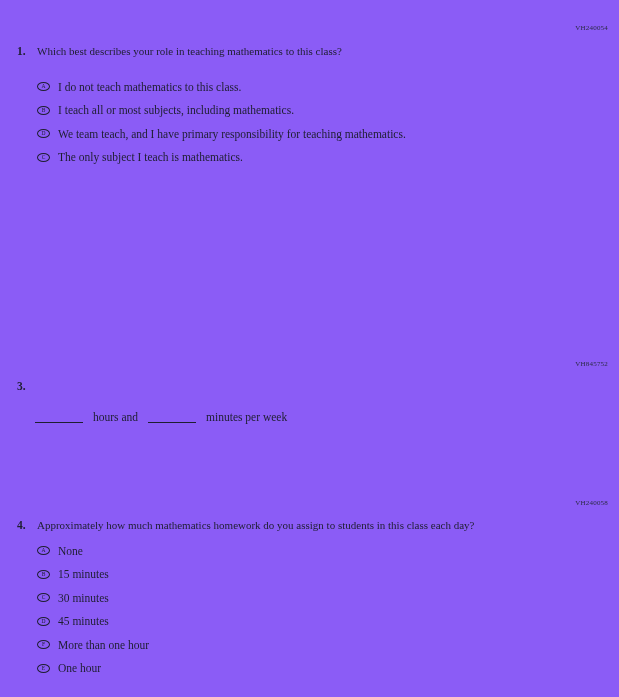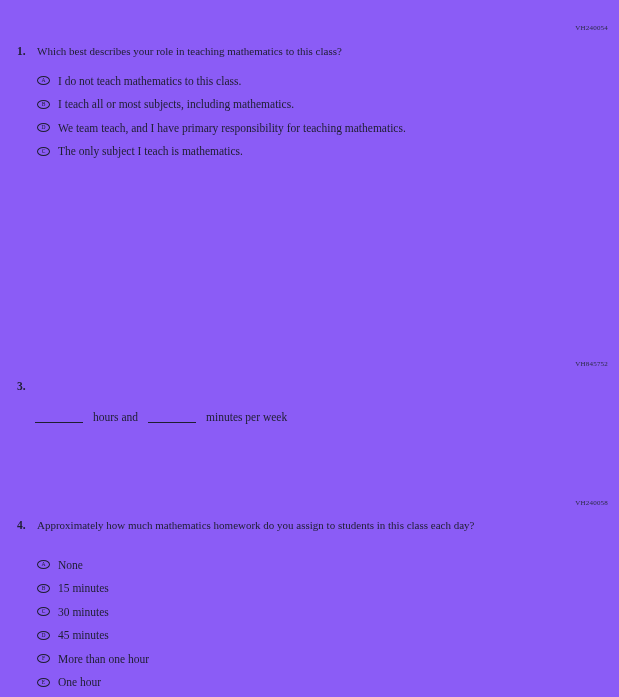--- a/index.html
+++ b/index.html
@@ -33,22 +33,22 @@
     font-weight: bold;
     font-size: 11.5px;
     line-height: 14px;
   }
   .q-text { font-size: 11px; line-height: 14px; }
   .sec-q3 .q-text { width: 478px; text-align: justify; }
   .sec-q4 .q-text { width: 475px; text-align: justify; }
   .sec-q2 .q-row, .sec-q3 .q-row { margin-top: 10px; }
   .sec-q4 .q-row { margin-top: 10px; }
 
-  .options { margin-top: 11px; }
-  .sec-q4 .options { margin-top: 21px; }
+  .options { margin-top: 17px; }
+  .sec-q4 .options { margin-top: 7px; }
   .option {
     display: flex;
     align-items: center;
     padding-left: 37px;
     height: 23.5px;
   }
   .bubble {
     flex: 0 0 13px;
     width: 13px;
     height: 9px;

